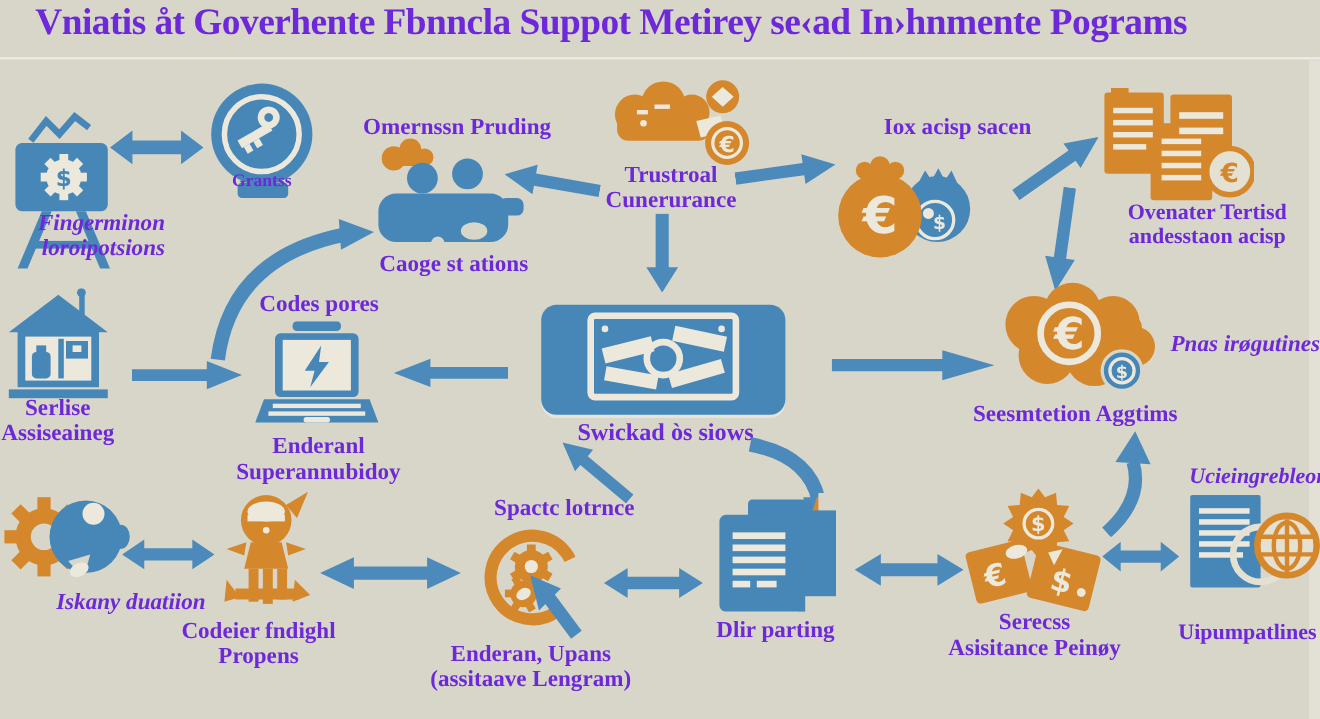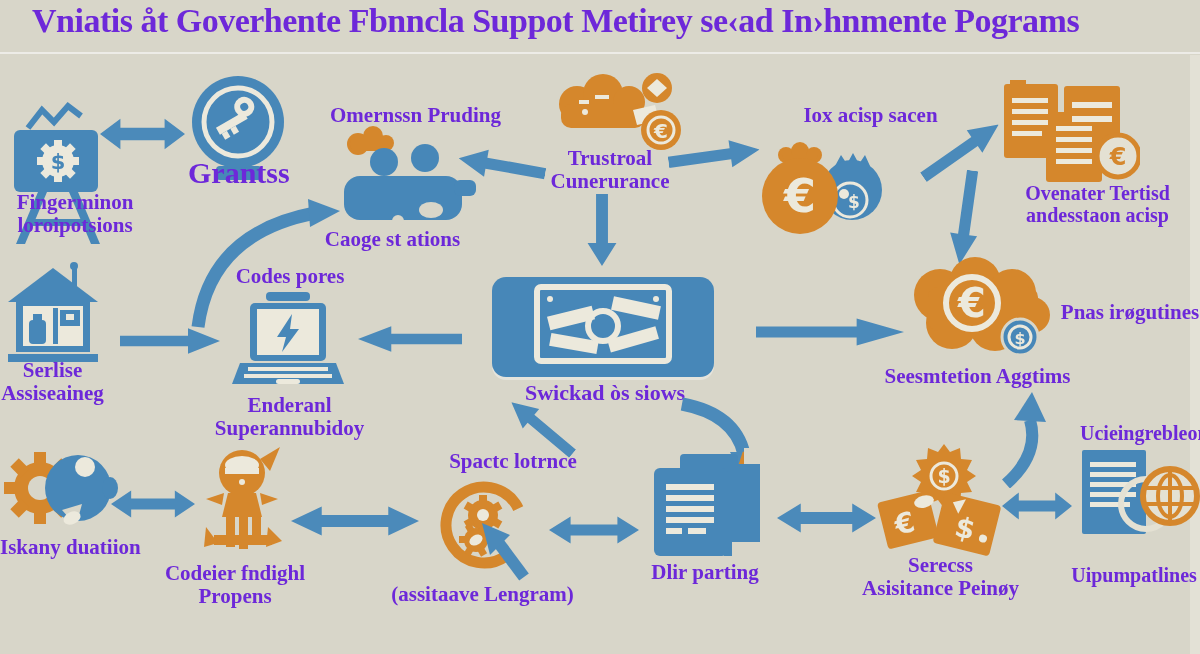--- a/index.html
+++ b/index.html
@@ -7,21 +7,21 @@
        font-family:"Liberation Serif",serif;}
   .stage{position:absolute;left:0;top:0;width:1200px;height:654px;}
   .title{position:absolute;left:6px;top:2px;width:1190px;font-weight:700;font-size:34px;
          color:#6d28d9;letter-spacing:-0.5px;white-space:nowrap;margin-left:26px;}
   .title-sep{position:absolute;left:0;top:52px;width:1200px;height:2px;
              background:rgba(255,255,255,0.55);}
   .edge-strip{position:absolute;right:0;top:55px;width:10px;height:599px;background:#e3e1d6;}
   .lbl{position:absolute;font-weight:700;color:#6d28d9;font-size:21px;line-height:1.1;
        text-align:center;}
   .lbl div{white-space:nowrap;}
-  .lbl.left{text-align:center;}
+  .lbl.left{text-align:right;font-style:italic;}
   .arrow{position:absolute;fill:#4b8aba;}
   .icon{position:absolute;}
   .curve{position:absolute;fill:none;}
   .cbox{position:absolute;left:492px;top:277px;width:222px;height:100px;background:#4787b8;
         border-radius:14px;box-shadow:0 3px 0 rgba(255,255,255,0.35);}
 </style>
 </head>
 <body>
 
 <div class="stage">
@@ -80,21 +80,21 @@
     <circle cx="50" cy="50" r="46" fill="#4787b8"></circle>
     <circle cx="50" cy="50" r="34" fill="none" stroke="#ece9dc" stroke-width="5"></circle>
     <g transform="rotate(-30 50 50)">
       <circle cx="63" cy="40" r="10" fill="#ece9dc"></circle>
       <circle cx="63" cy="40" r="4" fill="#4787b8"></circle>
       <rect x="28" y="44" width="32" height="8" fill="#ece9dc"></rect>
       <rect x="30" y="52" width="6" height="7" fill="#ece9dc"></rect>
       <rect x="40" y="52" width="6" height="7" fill="#ece9dc"></rect>
     </g>
   </svg>
-  <div class="lbl" style="left:188px;top:156px;width:100px;font-size:30px;">
+  <div class="lbl" style="left:188px;top:156px;width:100px;font-size:16px;">
     <div>Grantss</div>
   </div>
 
   <div class="lbl" style="left:330px;top:104px;width:165px;">
     <div>Omernssn Pruding</div>
   </div>
 
   <svg class="icon" style="left:328px;top:122px;width:150px;height:112px" viewBox="0 0 150 112">
     <g fill="#d5872c">
       <circle cx="30" cy="22" r="11"></circle>
@@ -104,21 +104,21 @@
     </g>
     <g fill="#4787b8">
       <circle cx="56" cy="40" r="14"></circle>
         <circle cx="97" cy="36" r="14"></circle>
       <rect x="16" y="54" width="118" height="44" rx="16"></rect>
       <rect x="126" y="58" width="22" height="16" rx="6"></rect>
     </g>
     <ellipse cx="103" cy="88" rx="12" ry="8" fill="#d8d6c9"></ellipse>
     <circle cx="70" cy="99" r="6" fill="#d8d6c9"></circle>
   </svg>
-  <div class="lbl" style="left:320px;top:228px;width:145px;">
+  <div class="lbl" style="left:340px;top:228px;width:145px;">
     <div>Caoge st ations</div>
   </div>
 
   <svg class="arrow" style="left:458px;top:150px;width:88px;height:32px;transform:rotate(10deg)">
       <use href="#a-l"></use>
     </svg>
 
   <svg class="icon" style="left:545px;top:70px;width:140px;height:92px" viewBox="0 0 140 92">
     <g fill="#d5872c">
       <circle cx="32" cy="34" r="18"></circle>
@@ -320,21 +320,21 @@
       <rect x="34" y="14" width="12" height="15" transform="rotate(270 40 50)"></rect>
       <rect x="34" y="14" width="12" height="15" transform="rotate(315 40 50)"></rect>
     </g>
     <circle cx="40" cy="50" r="12" fill="#d8d6c9"></circle>
     <circle cx="78" cy="50" r="33" fill="#4787b8"></circle>
     <ellipse cx="110" cy="50" rx="8" ry="11" fill="#4787b8"></ellipse>
     <circle cx="85" cy="29" r="10" fill="#ece9dc"></circle>
     <polygon points="62,72 76,88 82,66" fill="#d8d6c9"></polygon>
     <ellipse cx="72" cy="80" rx="9" ry="6" fill="#ece9dc" transform="rotate(-25 72 80)"></ellipse>
   </svg>
-  <div class="lbl left" style="left:0px;top:536px;width:140px;">
+  <div class="lbl left" style="left:0px;top:536px;width:140px;padding-left:47px;">
     <div>Iskany duatiion</div>
   </div>
 
   <svg class="arrow" style="left:111px;top:488px;width:84px;height:32px">
       <use href="#a-dbl"></use>
     </svg>
 
   <svg class="icon" style="left:198px;top:443px;width:88px;height:120px" viewBox="0 0 88 120">
     <g fill="#d5872c">
       <polygon points="62,16 82,4 72,28"></polygon>
@@ -387,20 +387,21 @@
       <rect x="37" y="46" width="7" height="7" transform="rotate(210 40 63)"></rect>
       <rect x="37" y="46" width="7" height="7" transform="rotate(270 40 63)"></rect>
       <rect x="37" y="46" width="7" height="7" transform="rotate(330 40 63)"></rect>
     </g>
     <circle cx="47" cy="38" r="6" fill="#ece9dc"></circle>
     <ellipse cx="40" cy="63" rx="7" ry="5" fill="#ece9dc" transform="rotate(-30 40 63)"></ellipse>
     <path d="M 88 100 L 62 65" stroke="#4b8aba" stroke-width="12" fill="none"></path>
     <polygon points="46,46 74,58 54,78" fill="#4b8aba"></polygon>
   </svg>
   <div class="lbl" style="left:390px;top:583px;width:185px;">
+    <div>Enderan, Upans</div>
       <div>(assitaave Lengram)</div>
   </div>
 
   <svg class="arrow" style="left:549px;top:514px;width:90px;height:32px">
       <use href="#a-dbl"></use>
     </svg>
 
   <svg class="curve" style="left:660px;top:396px;width:110px;height:92px" viewBox="0 0 110 92">
     <path d="M 22 8 Q 75 18 84 58" stroke="#4b8aba" stroke-width="13" fill="none"></path>
     <polygon points="70,56 88,90 100,56" fill="#4b8aba"></polygon>

